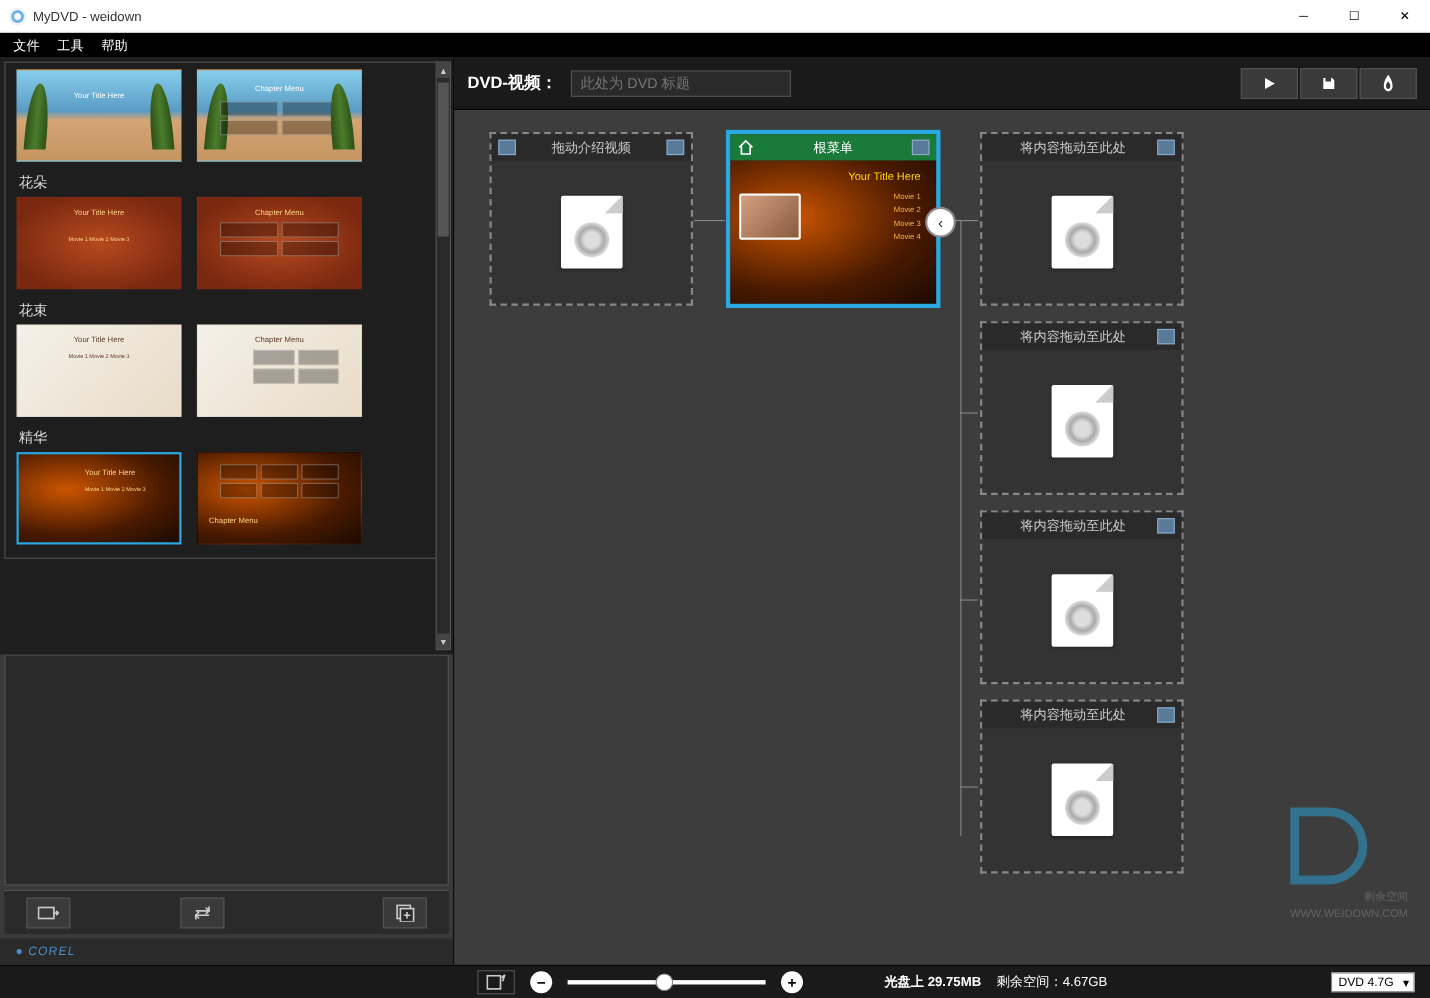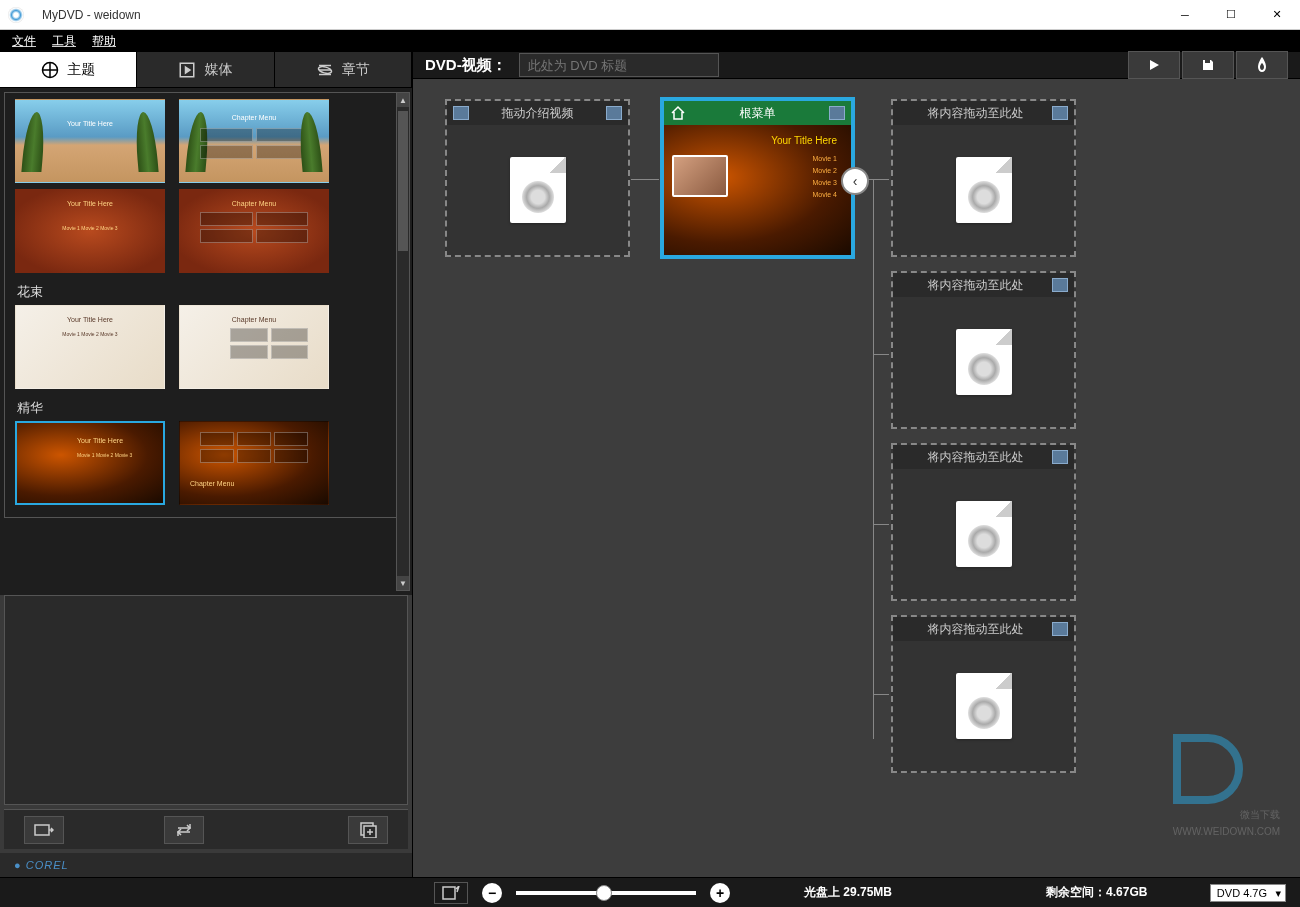--- a/index.html
+++ b/index.html
@@ -1,26 +1,26 @@
 <!DOCTYPE html>
 <html><head>
 <meta charset="utf-8">
 <style>
 * { margin: 0; padding: 0; box-sizing: border-box; font-family: "Microsoft YaHei", Arial, sans-serif; }
 body { background: #1a1a1a; color: #ccc; width: 1300px; height: 907px; overflow: hidden; position: relative; }
 
 
 .titlebar { height: 30px; background: #fff; display: flex; align-items: center; justify-content: space-between; padding: 0 0 0 8px; border-bottom: 1px solid #ccc; }
-.titlebar-left { display: flex; align-items: center; gap: 18px; color: #333; font-size: 12px; }
+.titlebar-left { display: flex; align-items: center; gap: 6px; color: #333; font-size: 12px; }
 .disc-icon { width: 16px; height: 16px; border-radius: 50%; background: radial-gradient(circle, #fff 20%, #4a9fd8 40%, #fff 60%, #ccc 80%); }
 .win-controls { display: flex; }
 .win-btn { width: 46px; height: 30px; display: flex; align-items: center; justify-content: center; color: #000; font-size: 11px; }
 
 
-.menubar { height: 22px; background: #000; display: flex; align-items: center; padding: 0 6px; gap: 4px; text-decoration: underline; }
+.menubar { height: 22px; background: #000; display: flex; align-items: center; padding: 0 6px; gap: 4px; }
 .menu-item { color: #fff; font-size: 12px; padding: 2px 6px; }
 
 
 .main { display: flex; height: calc(907px - 30px - 22px - 30px); }
 
 
 .left-panel { width: 413px; background: #3a3a3a; display: flex; flex-direction: column; border-right: 1px solid #000; }
 .tabs { height: 36px; display: flex; background: #2a2a2a; border-bottom: 1px solid #000; }
 .tab { flex: 1; display: flex; align-items: center; justify-content: center; gap: 8px; color: #ccc; font-size: 14px; border-right: 1px solid #000; }
 .tab.active { background: #fff; color: #000; }
@@ -56,21 +56,21 @@
 
 .left-empty { flex: 0 0 210px; background: #2a2a2a; border: 1px solid #555; margin: 0 4px 4px 4px; }
 .left-toolbar { height: 40px; background: #2a2a2a; display: flex; align-items: center; padding: 0 20px; gap: 100px; border-top: 1px solid #555; margin: 0 4px 4px 4px; }
 .tool-btn { width: 40px; height: 28px; background: #3a3a3a; border: 1px solid #555; display: flex; align-items: center; justify-content: center; color: #ccc; }
 
 .corel-bar { height: 24px; display: flex; align-items: center; padding: 0 14px; background: #2a2a2a; }
 .corel-logo { color: #4a8fc7; font-size: 11px; font-style: italic; font-weight: normal; letter-spacing: 1px; }
 
 
 .right-panel { flex: 1; background: #2a2a2a; display: flex; flex-direction: column; }
-.right-header { height: 27px; background: #1a1a1a; display: flex; align-items: center; padding: 0 12px; gap: 12px; border-bottom: 1px solid #000; }
+.right-header { height: 48px; background: #1a1a1a; display: flex; align-items: center; padding: 0 12px; gap: 12px; border-bottom: 1px solid #000; }
 .dvd-label { color: #fff; font-size: 15px; font-weight: bold; }
 .title-input { background: #2a2a2a; border: 1px solid #555; color: #d946ef; padding: 3px 8px; font-size: 13px; width: 200px; height: 24px; }
 .header-btns { margin-left: auto; display: flex; gap: 2px; }
 .hbtn { width: 52px; height: 28px; background: #3a3a3a; display: flex; align-items: center; justify-content: center; color: #fff; border: 1px solid #555; }
 
 
 .canvas { flex: 1; background: #3d3d3d; position: relative; overflow: hidden; }
 .node { position: absolute; width: 185px; border: 2px dashed #888; background: rgba(42,42,42,0.5); }
 .node.selected { border: 4px solid #2aa8e0; background: #2a2a2a; }
 .node-header { height: 24px; display: flex; align-items: center; justify-content: space-between; padding: 0 6px; background: #2a2a2a; }
@@ -121,63 +121,41 @@
 
 <div class="menubar">
   <div class="menu-item">文件</div>
   <div class="menu-item">工具</div>
   <div class="menu-item">帮助</div>
 </div>
 
 <div class="main">
 
   <div class="left-panel">
-    <div class="tabs">
-      <div class="tab active">
-        <svg class="tab-icon" viewBox="0 0 24 24" fill="#000">
-            <circle cx="12" cy="12" r="10" fill="none" stroke="#000" stroke-width="2"></circle>
-            <path d="M12 2 L12 22 M2 12 L22 12" stroke="#000" stroke-width="2"></path>
-          </svg>
-        <span>主题</span>
-      </div>
-      <div class="tab">
-        <svg class="tab-icon" viewBox="0 0 24 24" fill="none" stroke="#ccc" stroke-width="2">
-            <rect x="3" y="3" width="18" height="18"></rect>
-            <path d="M10 8 L16 12 L10 16 Z" fill="#ccc"></path>
-          </svg>
-        <span>媒体</span>
-      </div>
-      <div class="tab">
-        <svg class="tab-icon" viewBox="0 0 24 24" fill="none" stroke="#ccc" stroke-width="2">
-            <path d="M4 6 L20 6 M4 12 L20 12 M4 18 L20 18"></path>
-            <ellipse cx="12" cy="12" rx="9" ry="4" transform="rotate(15 12 12)"></ellipse>
-          </svg>
-        <span>章节</span>
-      </div>
-    </div>
 
     <div class="theme-list">
       <div class="theme-list-inner">
         <div class="theme-category">
           <div class="theme-row">
             <div class="theme-thumb beach">
                 <div class="thumb-text" style="color:#fff;top:20px">Your Title Here</div>
               </div>
             <div class="theme-thumb beach">
                 <div class="thumb-text" style="color:#fff;top:14px">Chapter Menu</div>
                 <div class="thumb-tiles" style="top:28px">
                   <div class="thumb-tile"></div>
                   <div class="thumb-tile"></div>
                   <div class="thumb-tile"></div>
                   <div class="thumb-tile"></div>
                 </div>
               </div>
           </div>
         </div>
         <div class="theme-category">
+          <div class="theme-cat-title">花朵</div>
           <div class="theme-row">
             <div class="theme-thumb orange">
                 <div class="thumb-text">Your Title Here</div>
                 <div class="thumb-subtext" style="top:34px">Movie 1
 Movie 2
 Movie 3</div>
               </div>
             <div class="theme-thumb orange">
                 <div class="thumb-text">Chapter Menu</div>
                 <div class="thumb-tiles">
@@ -369,35 +347,35 @@
             <div class="node-title">将内容拖动至此处</div>
             <div class="node-icon"></div>
           </div>
         <div class="node-body">
             <div class="video-placeholder"></div>
           </div>
       </div>
 
       <div class="watermark">
         <div class="watermark-d"></div>
-        <div class="watermark-text">微当下载</div>
+        <div class="watermark-text">剩余空间</div>
         <div class="watermark-text">WWW.WEIDOWN.COM</div>
       </div>
     </div>
   </div>
 </div>
 
 <div class="bottom-bar">
   <div class="edit-btn">
       <svg width="18" height="14" viewBox="0 0 18 14" fill="none" stroke="#ccc" stroke-width="1.5">
         <rect x="1" y="1" width="12" height="12"></rect>
         <path d="M14 3 L17 0 L15 6"></path>
       </svg>
     </div>
   <div class="zoom-btn">−</div>
   <div class="zoom-slider">
       <div class="zoom-handle"></div>
     </div>
   <div class="zoom-btn">+</div>
   <span style="margin-left:60px; font-weight:bold">光盘上 29.75MB</span>
-  <span style="margin-left:140px; font-weight:bold">剩余空间：4.67GB</span>
+  <span style="font-weight:normal">剩余空间：4.67GB</span>
   <div class="disc-select"><span>DVD 4.7G</span> <span style="position:absolute;right:4px">▾</span></div>
 </div>
 
 </body></html>

